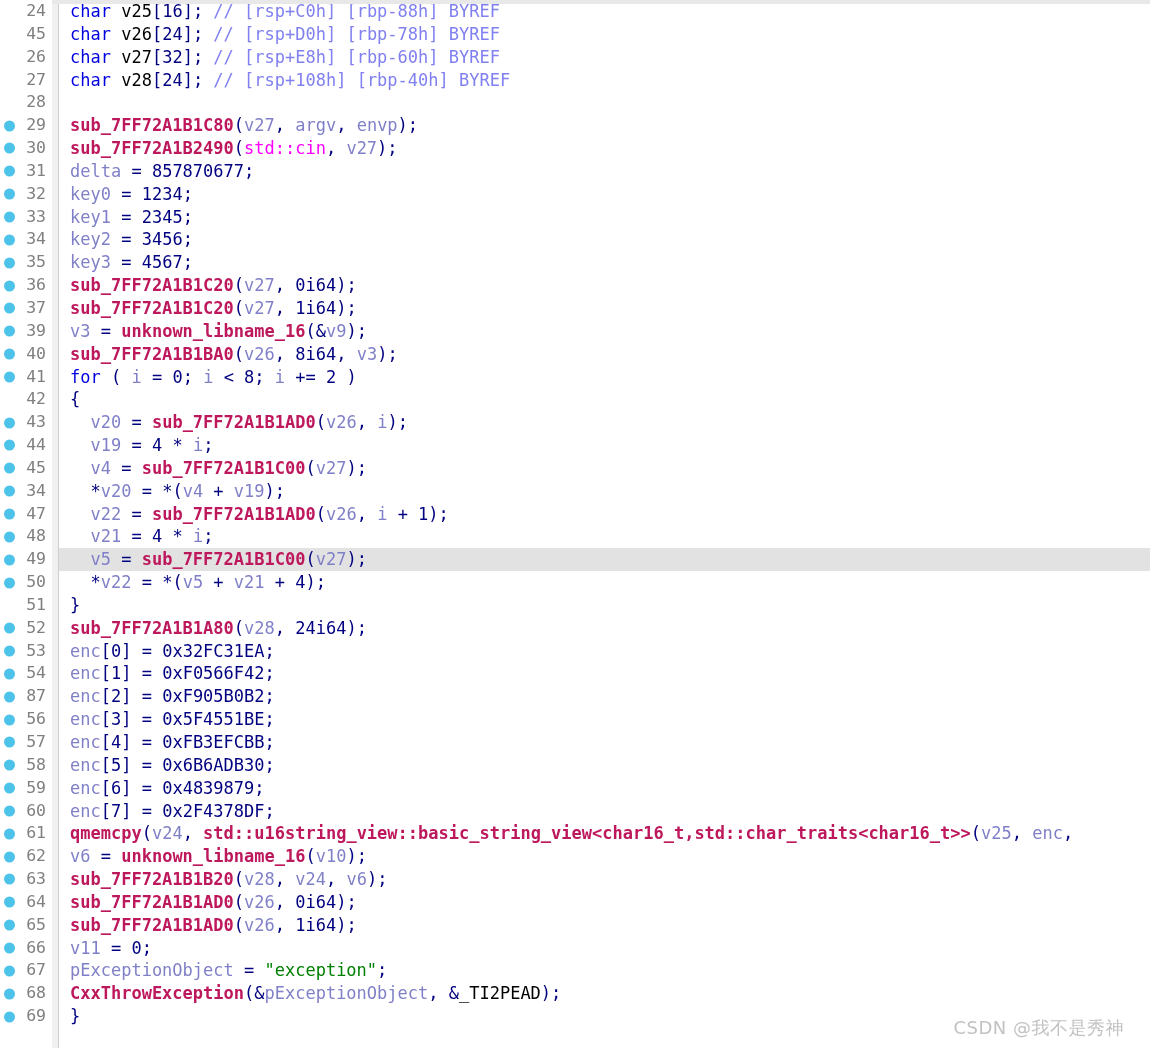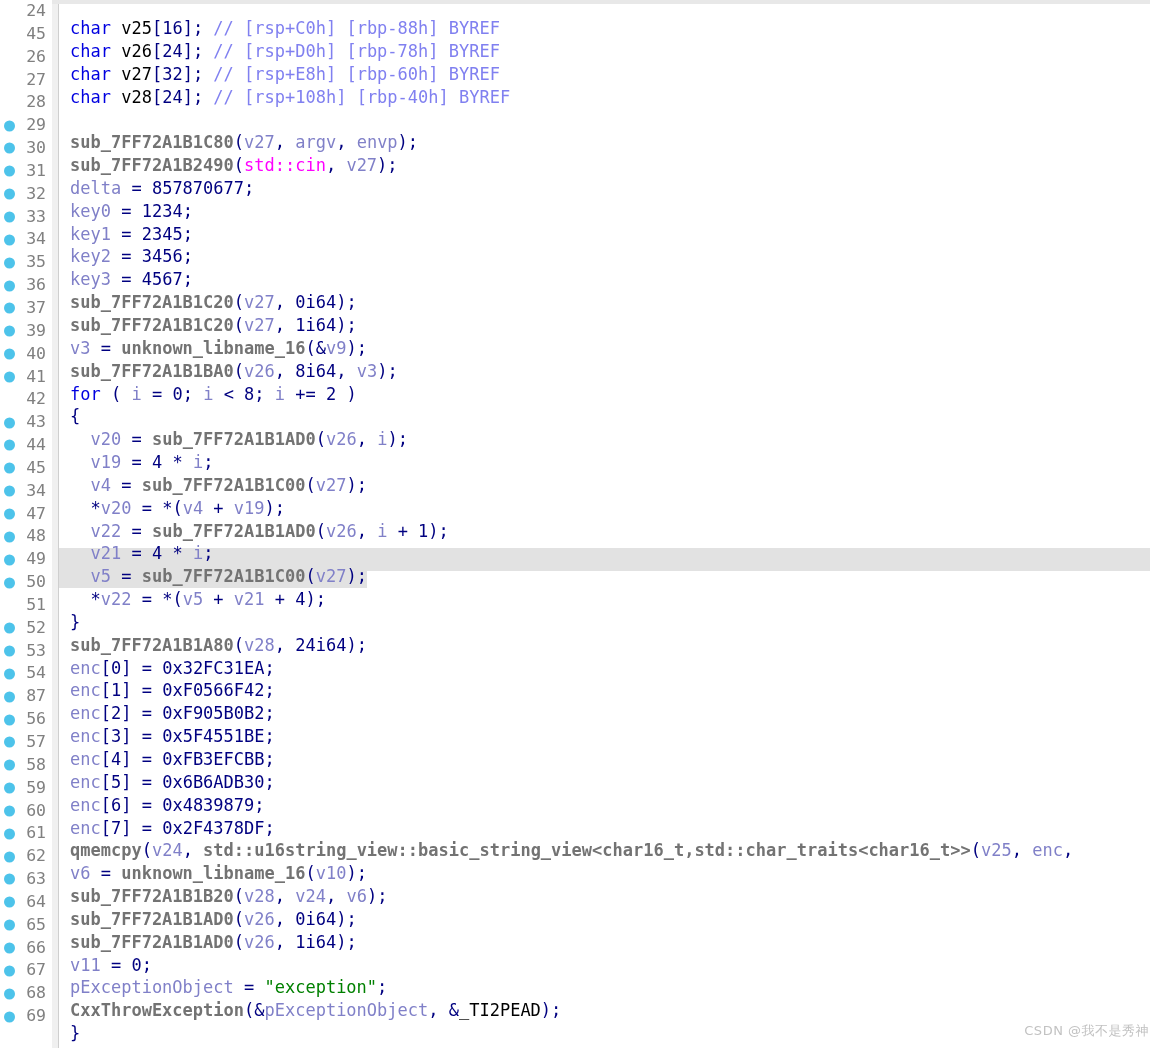--- a/index.html
+++ b/index.html
@@ -107,41 +107,40 @@
     font-size: 16.5px;
     z-index: 2;
   }
 
   .line-text {
     position: absolute;
     left: 59px; top: 0;
     z-index: 1;
     padding-left: 11px;
     height: 22.85px;
-    margin-top: 17px;
   }
 
   
   .t-kw   { color: #0000e0; }              
-  .t-fn   { color: #737373; font-weight: bold; }  
+  .t-fn   { color: #be185d; font-weight: bold; }  
   .t-var  { color: #8080c8; }              
   .t-num  { color: #000080; }              
   .t-cmt  { color: #8080f0; }              
   .t-str  { color: #008000; }              
   .t-lib  { color: #ff00ff; }              
   .t-pun  { color: #000080; }  
   .t-plain{ color: #000000; }
 
   .watermark {
     position: absolute;
-    right: 1px;
+    right: 26px;
     bottom: 8px;
     color: #c2c2c2;
     font-family: "DejaVu Sans", "Liberation Sans", sans-serif;
-    font-size: 13px;
+    font-size: 18px;
     letter-spacing: 0.5px;
     z-index: 10;
     white-space: nowrap;
   }
 </style>
 </head>
 <body>
 
 <div id="app">
 

